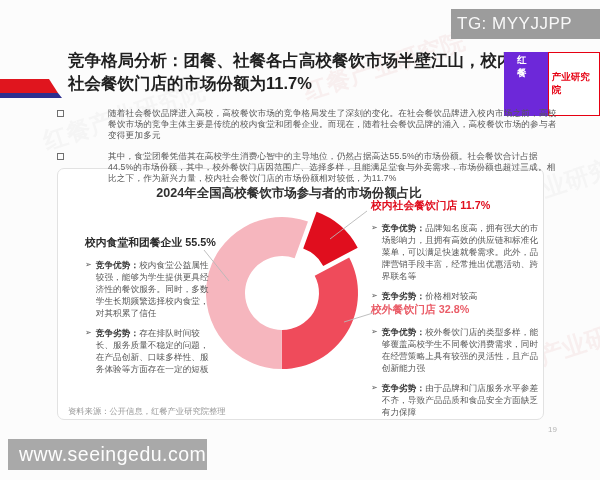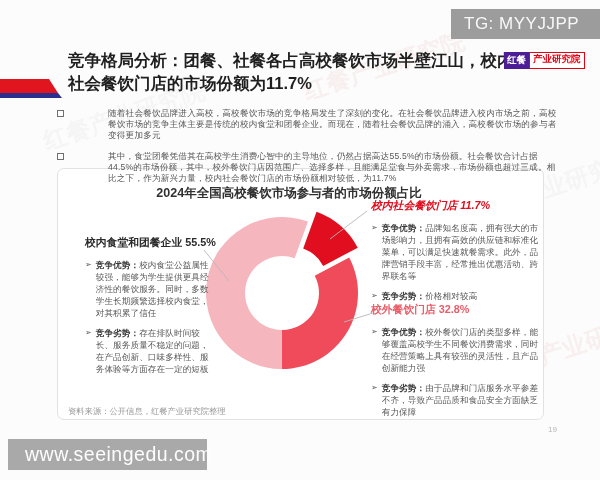--- a/index.html
+++ b/index.html
@@ -7,32 +7,32 @@
   .page{position:relative;width:600px;height:480px;background:#FCFCFC;overflow:hidden;margin:0 auto;}
 
   
   .bgwm{position:absolute;font-size:24px;font-weight:bold;white-space:nowrap;
         transform:rotate(-18deg);pointer-events:none;z-index:0;}
   .bgwm.gray{color:rgba(130,130,130,0.06);}
   .bgwm.red{color:rgba(200,70,70,0.07);}
 
   
   .tg-badge{position:absolute;top:9px;right:0;width:149px;height:30px;box-sizing:border-box;
-    background:#9C9C9C;color:#F8F8F8;font-size:17px;line-height:30px;padding-left:13px;
+    background:#9C9C9C;color:#F8F8F8;font-size:17px;line-height:30px;padding-left:6px;
     letter-spacing:0.5px;z-index:10;}
 
   
   .page-title{position:absolute;left:68px;top:49px;width:452px;font-size:16.5px;font-weight:bold;
     color:#1F1F1F;line-height:1.38;z-index:3;margin:0;}
 
   
   .logo{position:absolute;left:504px;top:52px;display:flex;align-items:stretch;z-index:3;}
-  .logo-mark{background:#4c1d95;color:#fff;font-size:9.5px;font-weight:bold;padding:2px 3px;}
+  .logo-mark{background:#6d28d9;color:#fff;font-size:9.5px;font-weight:bold;padding:2px 13px;}
   .logo-text{border:1px solid #E60012;color:#E60012;background:#fff;font-size:9.5px;font-weight:bold;
-    padding:0 3px;}
+    padding:18px 3px;}
 
   
   .bullets{position:absolute;left:57px;top:108px;width:506px;z-index:3;}
   .bullet-row{display:flex;margin-bottom:9px;gap:36px;}
   .sq{flex:none;width:5px;height:5px;border:1.2px solid #6f6f6f;margin:2px 8px 0 0;}
   .bullet-text{font-size:8.6px;color:#585858;line-height:1.3;letter-spacing:0.2px;margin:0;}
 
   
   .card{position:absolute;left:57px;top:168px;width:487px;height:252px;background:#fff;
     border:1px solid #E2E2E2;border-radius:7px;z-index:1;box-sizing:border-box;}
@@ -51,21 +51,21 @@
   .ann-left{left:85px;top:236px;width:127px;}
   .ann-rt{left:371px;top:199px;width:173px;}
   .ann-rb{left:371px;top:303px;width:173px;}
 
   
   .source{position:absolute;left:68px;top:406px;font-size:8.3px;color:#999;z-index:3;}
   .pagenum{position:absolute;left:548px;top:425px;font-size:8px;color:#B5B5B5;z-index:3;text-align:center;}
 
   
   .wm-url{position:absolute;left:8px;top:439px;width:199px;height:31px;box-sizing:border-box;
-    background:#A9A9A9;color:#FDFDFD;font-size:19.5px;line-height:31px;padding-left:17px;
+    background:#A9A9A9;color:#FDFDFD;font-size:19.5px;line-height:31px;padding-left:11px;
     letter-spacing:0.5px;z-index:10;}
 </style>
 </head>
 <body>
 
 <div class="page">
 
   <span class="bgwm gray" style="left:40px;top:100px;">红餐产业研究院</span>
   <span class="bgwm red" style="left:300px;top:50px;">红餐产业研究院</span>
   <span class="bgwm gray" style="left:470px;top:170px;">红餐产业研究院</span>
@@ -114,21 +114,21 @@
       <span class="arrow">➢</span>
       <p class="ann-text"><span class="ann-label">竞争优势：</span><span>校内食堂公益属性较强，能够为学生提供更具经济性的餐饮服务。同时，多数学生长期频繁选择校内食堂，对其积累了信任</span></p>
     </div>
     <div class="ann-item">
       <span class="arrow">➢</span>
       <p class="ann-text"><span class="ann-label">竞争劣势：</span><span>存在排队时间较长、服务质量不稳定的问题，在产品创新、口味多样性、服务体验等方面存在一定的短板</span></p>
     </div>
   </div>
 
   <div class="ann ann-rt">
-    <p class="ann-heading" style="color: rgb(224, 14, 30); font-style: italic;">校内社会餐饮门店 11.7%</p>
+    <p class="ann-heading" style="color: rgb(224, 14, 30);">校内社会餐饮门店 11.7%</p>
     <div class="ann-item">
       <span class="arrow">➢</span>
       <p class="ann-text"><span class="ann-label">竞争优势：</span><span>品牌知名度高，拥有强大的市场影响力，且拥有高效的供应链和标准化菜单，可以满足快速就餐需求。此外，品牌营销手段丰富，经常推出优惠活动、跨界联名等</span></p>
     </div>
     <div class="ann-item">
       <span class="arrow">➢</span>
       <p class="ann-text"><span class="ann-label">竞争劣势：</span><span>价格相对较高</span></p>
     </div>
   </div>
 

